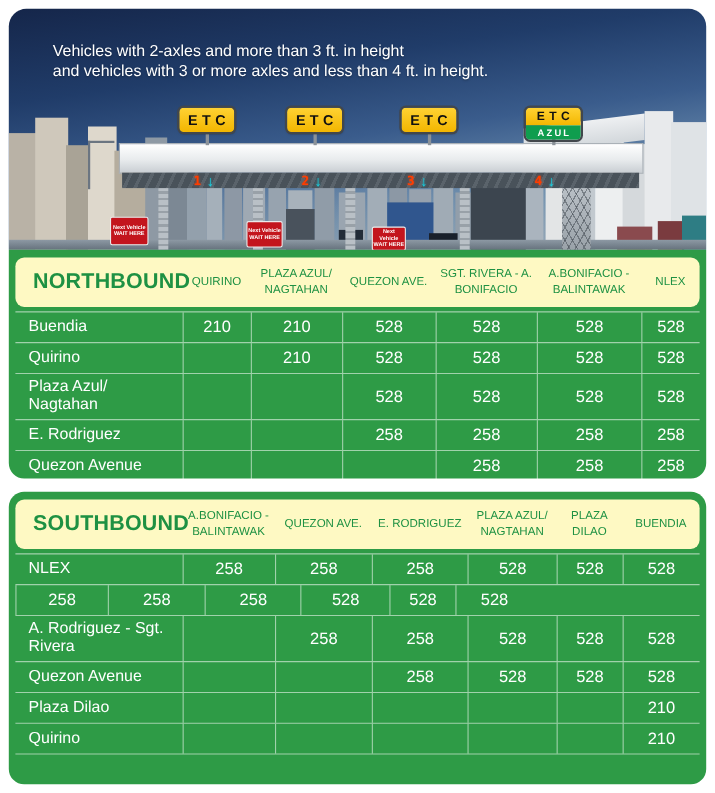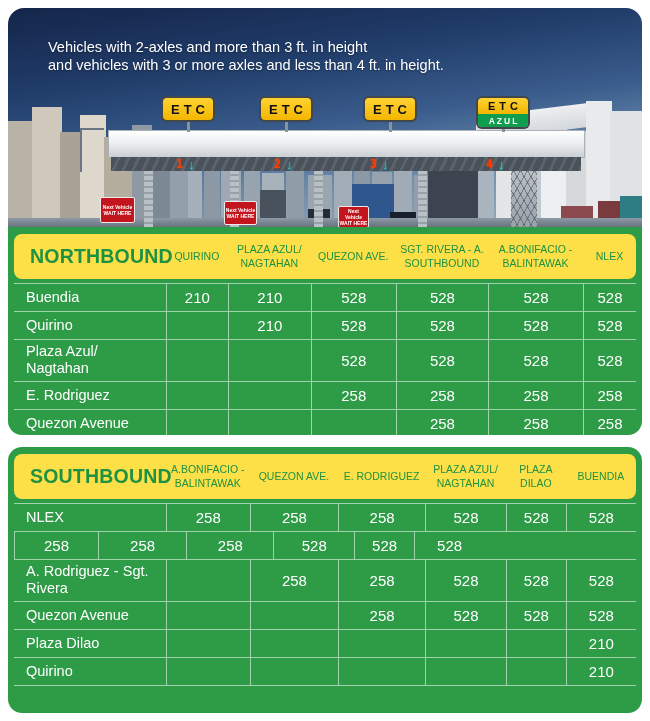--- a/index.html
+++ b/index.html
@@ -59,21 +59,21 @@
 
   .rsign{position:absolute;background:#c3151d;border:1px solid #eaeaea;border-radius:2px;z-index:7;
          color:#fff;font-weight:bold;text-align:center;display:flex;flex-direction:column;
          justify-content:center;font-size:5px;line-height:1.25;}
 
   
   .board{position:absolute;left:8px;width:634px;background:#2e9b46;box-sizing:border-box;
          padding:7px 6px 0 6px;}
   .board.nb{top:227px;height:208px;border-radius:0 0 14px 14px;}
   .board.sb{top:447px;height:266px;border-radius:14px;}
-  .head{background:#fde047;border-radius:8px;display:flex;align-items:center;height:45px;}
+  .head{background:#fef9c3;border-radius:8px;display:flex;align-items:center;height:45px;}
   .h-title{font-weight:bold;font-size:19.5px;color:#1e9143;padding-left:16px;box-sizing:border-box;letter-spacing:.2px;}
   .h-col{font-size:10.5px;color:#1e9143;text-align:center;line-height:1.3;padding:0 3px;box-sizing:border-box;}
   .rows{margin-top:4px;border-bottom:1px solid rgba(255,255,255,.55);}
   .row{display:flex;border-top:1px solid rgba(255,255,255,.55);min-height:27px;align-items:stretch;}
   .cell{box-sizing:border-box;color:#fff;display:flex;align-items:center;padding:3px 2px;}
   .cell.label{padding-left:12px;font-size:14.5px;line-height:1.2;}
   .cell.val{justify-content:center;text-align:center;font-size:15px;
             border-left:1px solid rgba(255,255,255,.55);}
 </style>
 </head>
@@ -198,21 +198,21 @@
       </div>
     </div>
   </div>
 
   <div class="board nb">
     <div class="head">
         <div class="h-title" style="width: 24.4%;">NORTHBOUND</div>
         <div class="h-col" style="width: 10%;">QUIRINO</div>
         <div class="h-col" style="width: 13.3%;">PLAZA AZUL/ NAGTAHAN</div>
         <div class="h-col" style="width: 13.7%;">QUEZON AVE.</div>
-        <div class="h-col" style="width: 14.8%;">SGT. RIVERA - A. SOUTHBOUND</div>
+        <div class="h-col" style="width: 14.8%;">SGT. RIVERA - A. BONIFACIO</div>
         <div class="h-col" style="width: 15.3%;">A.BONIFACIO - BALINTAWAK</div>
         <div class="h-col" style="width: 8.5%;">NLEX</div>
       </div>
     <div class="rows">
         <div class="row">
           <div class="cell label" style="width: 24.4%;">Buendia</div>
           <div class="cell val" style="width: 10%;">210</div>
           <div class="cell val" style="width: 13.3%;">210</div>
           <div class="cell val" style="width: 13.7%;">528</div>
           <div class="cell val" style="width: 14.8%;">528</div>

